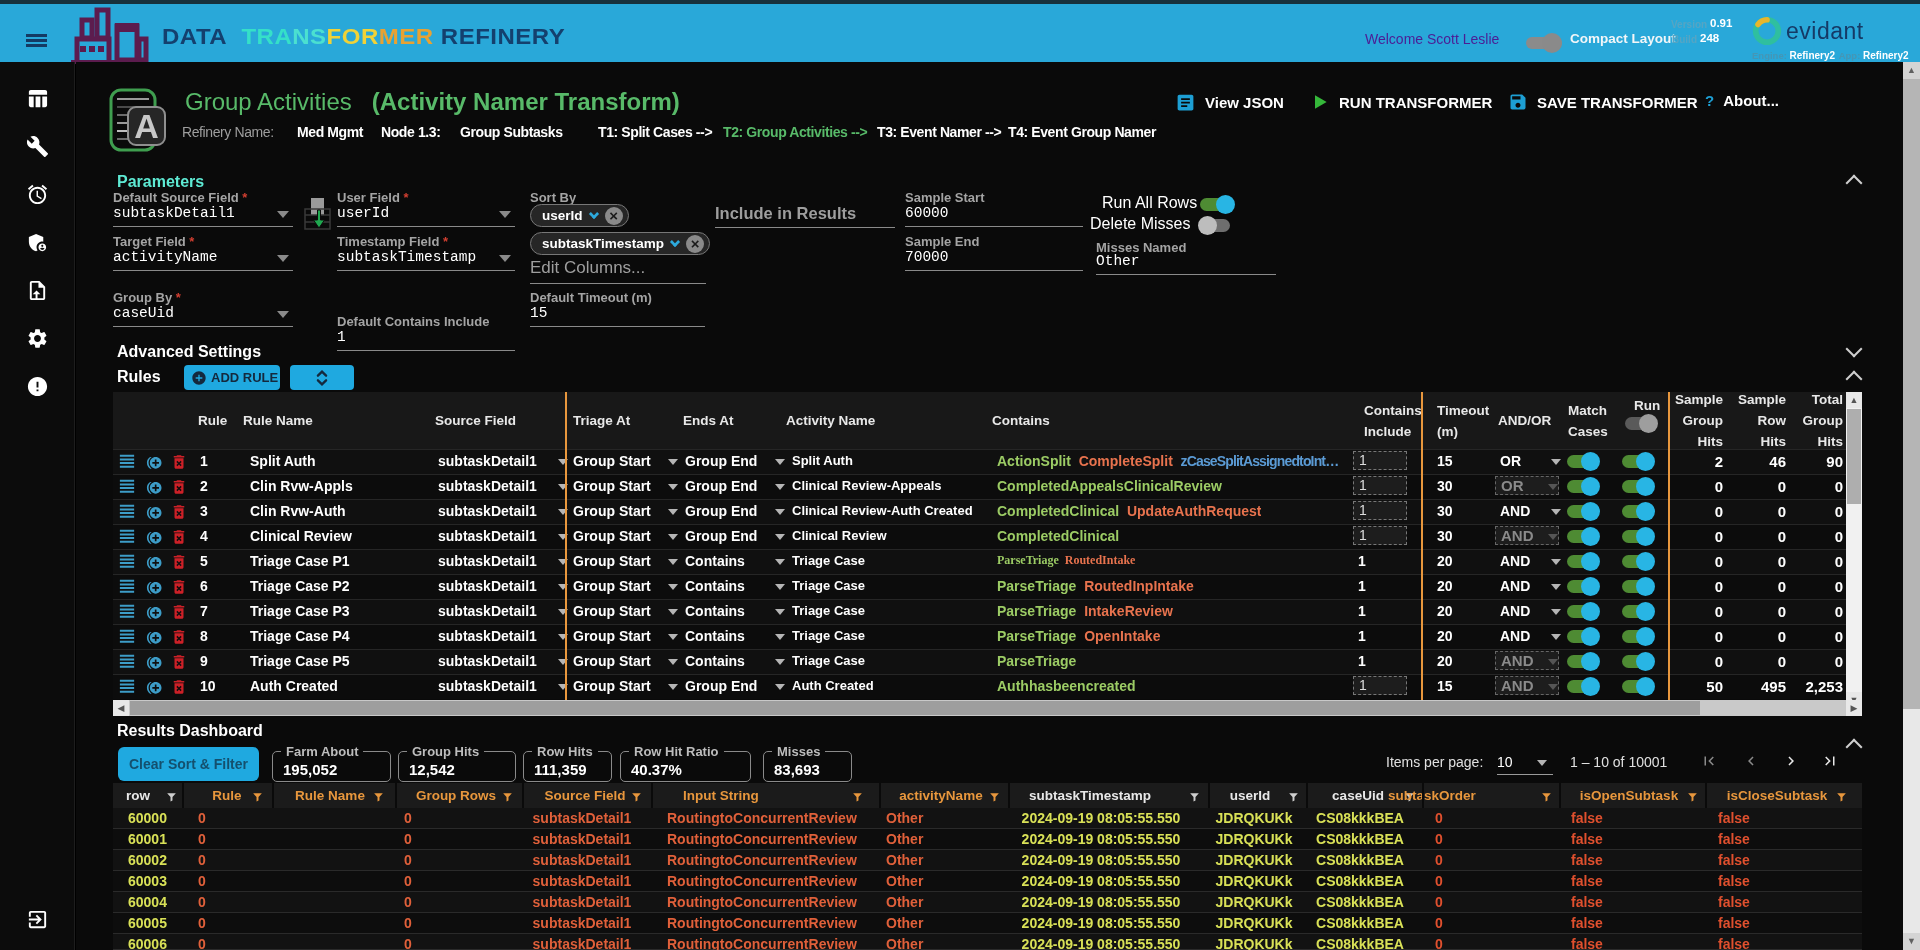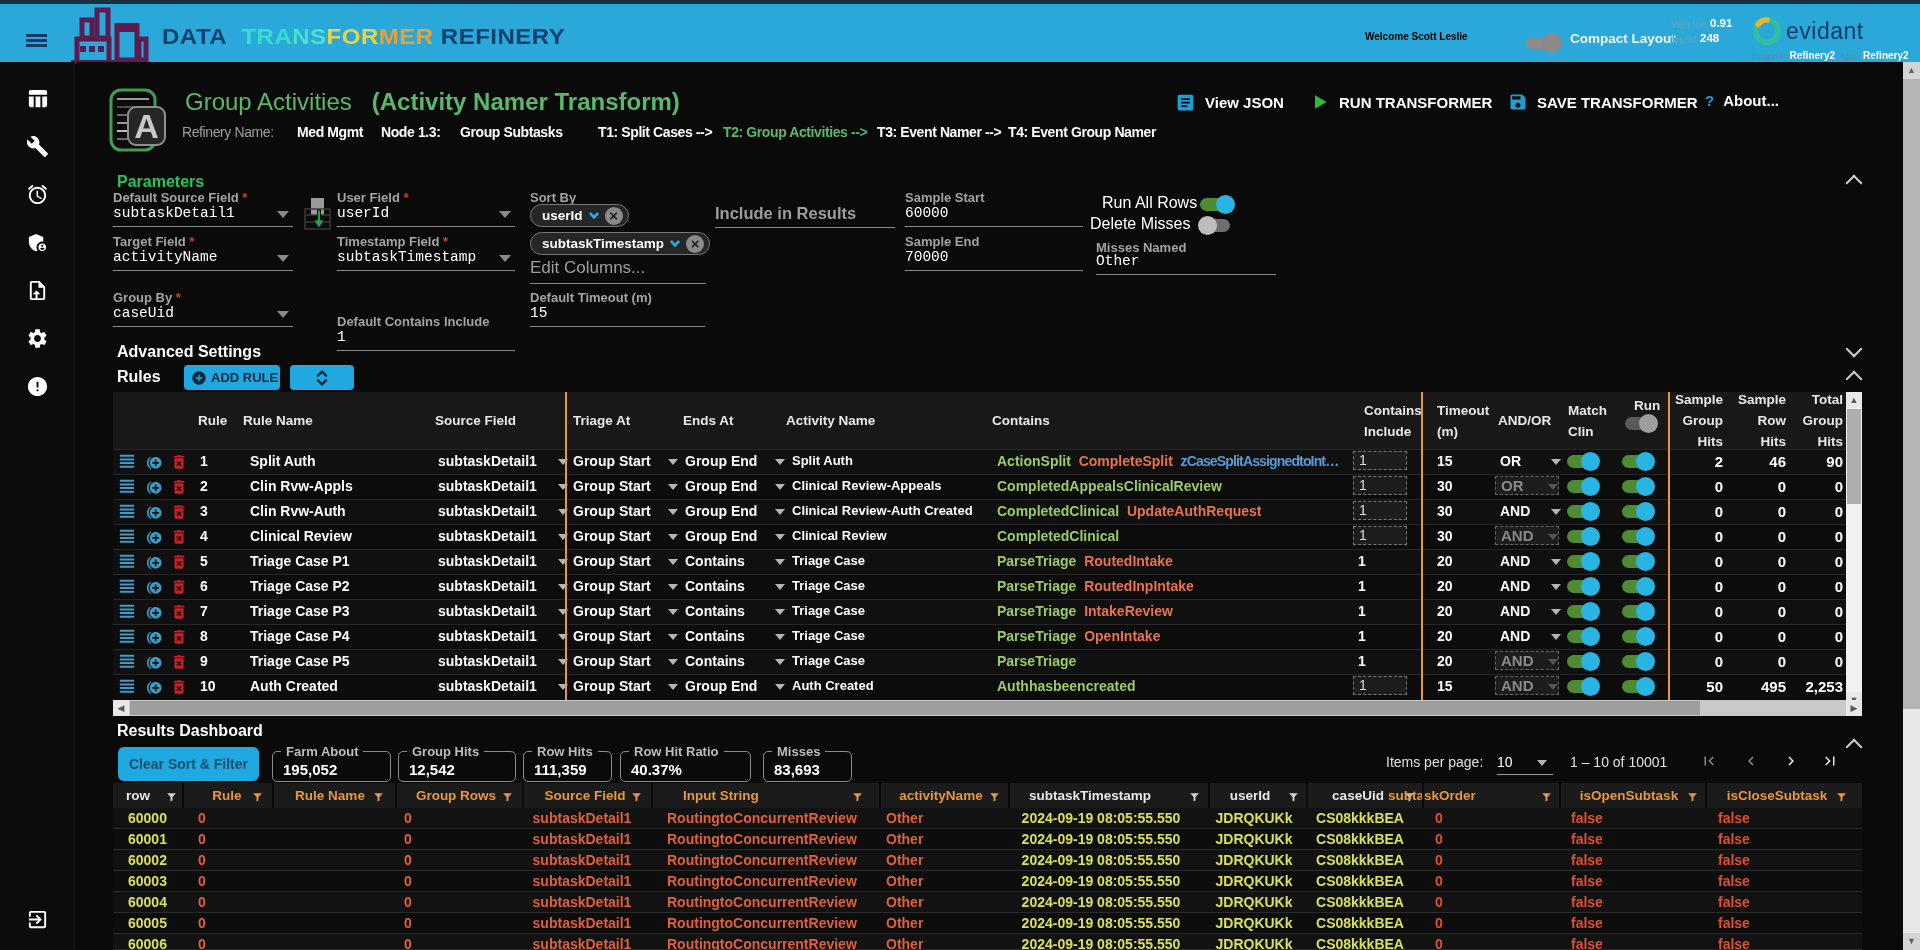--- a/index.html
+++ b/index.html
@@ -49,21 +49,21 @@
       <rect x="46" y="20" width="20" height="34"></rect>
       <rect x="68" y="33" width="7" height="21"></rect>
     </g>
     <rect x="44" y="17" width="24" height="9" fill="#5c1c4e"></rect>
     <rect x="9" y="40" width="6" height="6" fill="#5c1c4e"></rect>
     <rect x="18" y="40" width="6" height="6" fill="#5c1c4e"></rect>
     <rect x="27" y="40" width="6" height="6" fill="#5c1c4e"></rect>
     <path d="M0 56 H77" stroke="#5c1c4e" stroke-width="4"></path>
   </svg>
   <div class="applogo" style="left:162px;color:#14406e;">DATA&nbsp; <span style="color:#35e0c8;">TRA</span><span style="color:#4be0d0;">NS</span><span style="color:#f0d237;">FOR</span><span style="color:#e8a233;">MER</span>&nbsp;REFINERY</div>
-  <div style="position:absolute;left:1365px;top:27px;color:#000000;font-weight:bold;font-size:10px;">Welcome Scott Leslie</div>
+  <div style="position:absolute;left:1365px;top:27px;color:#4c1d95;font-weight:normal;font-size:14px;">Welcome Scott Leslie</div>
   <div style="position:absolute;left:1526px;top:33px;width:36px;height:12px;background:#8b8b8b;border-radius:6px;"></div>
   <div style="position:absolute;left:1542px;top:29px;width:20px;height:20px;background:#8a8a8a;border-radius:50%;"></div>
   <div style="position:absolute;left:1570px;top:27px;color:#f2f6f8;font-weight:bold;font-size:13.5px;">Compact Layout</div>
   <div style="position:absolute;left:1671px;top:15px;color:#55a5c4;font-weight:bold;font-size:10px;">Version</div>
     <div style="position:absolute;left:1710px;top:13px;color:#fff;font-weight:bold;font-size:11.5px;">0.91</div>
   <div style="position:absolute;left:1672px;top:30px;color:#55a5c4;font-weight:bold;font-size:10px;">Build</div>
     <div style="position:absolute;left:1700px;top:28px;color:#fff;font-weight:bold;font-size:11.5px;">248</div>
   <svg style="position:absolute;left:1751px;top:11px;" width="32" height="32" viewBox="0 0 34 34">
     <circle cx="17" cy="17" r="12" fill="none" stroke="#2fbf9f" stroke-width="6"></circle>
     <path d="M7.5 10 A12 12 0 0 1 17 5" fill="none" stroke="#e8b62c" stroke-width="6" stroke-linecap="round"></path>
@@ -141,21 +141,21 @@
   <svg width="20" height="20" viewBox="0 0 24 24" fill="#1d9fd4">
       <path d="M17 3H5c-1.11 0-2 .9-2 2v14c0 1.1.89 2 2 2h14c1.1 0 2-.9 2-2V7l-4-4zm-5 16c-1.66 0-3-1.34-3-3s1.34-3 3-3 3 1.34 3 3-1.34 3-3 3zm3-10H5V5h10v4z"></path>
     </svg>
   <span>SAVE TRANSFORMER</span>
 </div>
 <div class="abtn" style="left:1705px;">
   <span style="color:#1d9fd4;font-weight:bold;">?</span>
   <span>About...</span>
 </div>
 
-<div style="position:absolute;left:117px;top:173px;color:#22c55e;font-weight:bold;font-size:16px;">Parameters</div>
+<div style="position:absolute;left:117px;top:173px;color:#5eead4;font-weight:bold;font-size:16px;">Parameters</div>
 <div class="chev" style="left:1847px;top:176px;"></div>
 
 <div class="pfield" style="left:113px;top:192px;width:180px;">
     <div class="lbl">Default Source Field <span class="red">*</span></div>
     <div class="val">subtaskDetail1</div>
     <div class="fcaret"></div>
   </div>
 <div class="pfield" style="left:337px;top:192px;width:178px;">
     <div class="lbl">User Field <span class="red">*</span></div>
     <div class="val">userId</div>
@@ -254,21 +254,21 @@
 <div style="position:absolute;left:573px;top:413px;color:#e8e8e8;font-weight:bold;font-size:13.5px;">Triage At</div>
 <div style="position:absolute;left:683px;top:413px;color:#e8e8e8;font-weight:bold;font-size:13.5px;">Ends At</div>
 <div style="position:absolute;left:786px;top:413px;color:#e8e8e8;font-weight:bold;font-size:13.5px;">Activity Name</div>
 <div style="position:absolute;left:992px;top:413px;color:#e8e8e8;font-weight:bold;font-size:13.5px;">Contains</div>
 <div style="position:absolute;left:1364px;top:403px;color:#e8e8e8;font-weight:bold;font-size:13.5px;">Contains</div>
 <div style="position:absolute;left:1364px;top:424px;color:#e8e8e8;font-weight:bold;font-size:13.5px;">Include</div>
 <div style="position:absolute;left:1437px;top:403px;color:#e8e8e8;font-weight:bold;font-size:13.5px;">Timeout</div>
 <div style="position:absolute;left:1437px;top:424px;color:#e8e8e8;font-weight:bold;font-size:13.5px;">(m)</div>
 <div style="position:absolute;left:1498px;top:413px;color:#e8e8e8;font-weight:bold;font-size:13.5px;">AND/OR</div>
 <div style="position:absolute;left:1568px;top:403px;color:#e8e8e8;font-weight:bold;font-size:13.5px;">Match</div>
-<div style="position:absolute;left:1568px;top:424px;color:#e8e8e8;font-weight:bold;font-size:13.5px;">Clin</div>
+<div style="position:absolute;left:1568px;top:424px;color:#e8e8e8;font-weight:bold;font-size:13.5px;">Cases</div>
 <div style="position:absolute;left:1634px;top:398px;color:#e8e8e8;font-weight:bold;font-size:13.5px;">Run</div>
 <div class="tog" style="left:1625px;top:414px;">
     <div class="trk" style="background:#5a5a5a;"></div>
     <div class="thm" style="left:14px;background:#9e9e9e;"></div>
   </div>
 <div style="position:absolute;left:1653px;top:392px;width:70px;text-align:right;color:#e8e8e8;font-weight:bold;font-size:13.5px;">Sample</div>
 <div style="position:absolute;left:1653px;top:413px;width:70px;text-align:right;color:#e8e8e8;font-weight:bold;font-size:13.5px;">Group</div>
 <div style="position:absolute;left:1653px;top:434px;width:70px;text-align:right;color:#e8e8e8;font-weight:bold;font-size:13.5px;">Hits</div>
 <div style="position:absolute;left:1716px;top:392px;width:70px;text-align:right;color:#e8e8e8;font-weight:bold;font-size:13.5px;">Sample</div>
 <div style="position:absolute;left:1716px;top:413px;width:70px;text-align:right;color:#e8e8e8;font-weight:bold;font-size:13.5px;">Row</div>
@@ -433,21 +433,21 @@
   </svg>
 <div style="left:200px;position:absolute;top:553px;color:#fff;font-weight:bold;font-size:14px;white-space:nowrap;">5</div>
 <div style="left:250px;position:absolute;top:553px;color:#fff;font-weight:bold;font-size:14px;white-space:nowrap;">Triage Case P1</div>
 <div style="left:438px;position:absolute;top:553px;color:#fff;font-weight:bold;font-size:14px;white-space:nowrap;">subtaskDetail1</div>
 <span class="rcaret" style="left:558px;top:559px;"></span>
 <div style="left:573px;position:absolute;top:553px;color:#fff;font-weight:bold;font-size:14px;white-space:nowrap;">Group Start</div>
 <span class="rcaret" style="left:668px;top:559px;"></span>
 <div style="left:685px;position:absolute;top:553px;color:#fff;font-weight:bold;font-size:14px;white-space:nowrap;">Contains</div>
 <span class="rcaret" style="left:775px;top:559px;"></span>
 <div style="left:792px;position:absolute;top:553px;color:#fff;font-weight:bold;font-size:13px;white-space:nowrap;">Triage Case</div>
-<div style="left:997px;position:absolute;top:553px;font-weight:bold;font-size:14px;white-space:nowrap;max-width:345px;overflow:hidden;"><span style="color:#9ccc65;">ParseTriage</span>&nbsp; <span style="color:#e8734e;">RoutedIntake</span></div>
+<div style="left:997px;position:absolute;top:553px;font-weight:bold;font-size:12px;white-space:nowrap;max-width:345px;overflow:hidden;font-family:Liberation Serif, serif;"><span style="color:#9ccc65;">ParseTriage</span>&nbsp; <span style="color:#e8734e;">RoutedIntake</span></div>
 <div style="left:1358px;position:absolute;top:553px;color:#fff;font-weight:bold;font-size:14px;white-space:nowrap;font-weight:bold;">1</div>
 <div style="left:1437px;position:absolute;top:553px;color:#fff;font-weight:bold;font-size:14px;white-space:nowrap;">20</div>
 <div style="left:1500px;position:absolute;top:553px;color:#fff;font-weight:bold;font-size:14px;white-space:nowrap;">AND</div>
 <span class="rcaret" style="left:1551px;top:559px;"></span>
 <div class="tog" style="left:1567px;top:552px;">
     <div class="trk" style="background:#4e8b33;"></div>
     <div class="thm" style="left:14px;background:#28b5e4;"></div>
   </div>
 <div class="tog" style="left:1622px;top:552px;">
     <div class="trk" style="background:#4e8b33;"></div>

